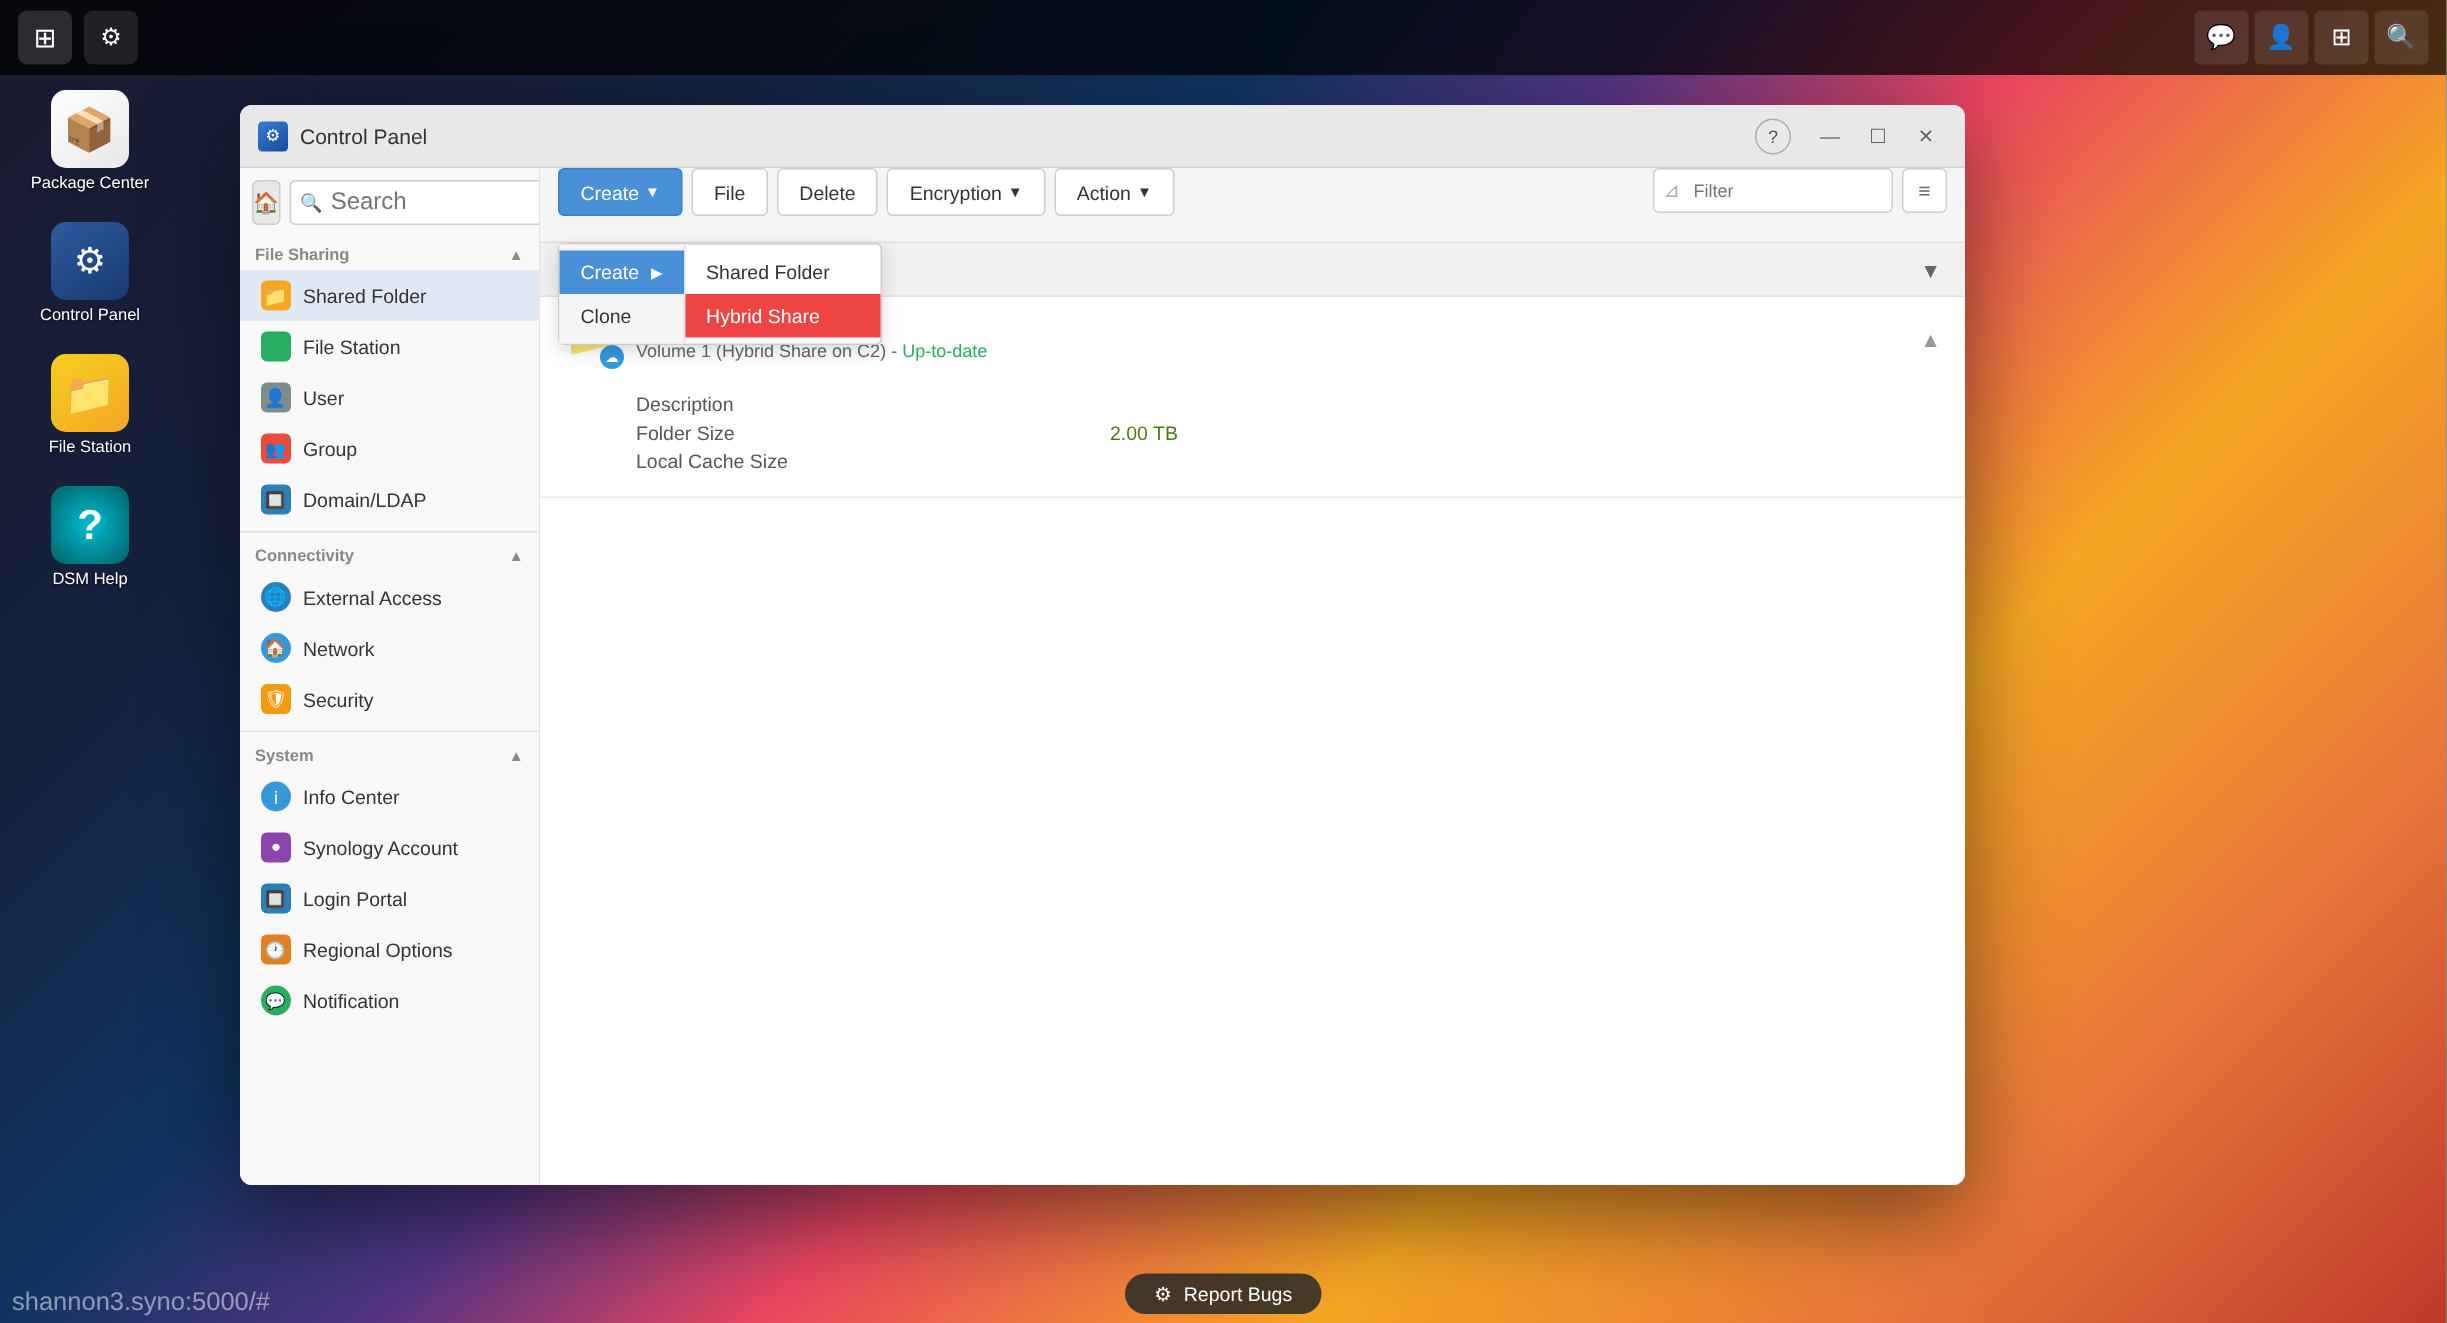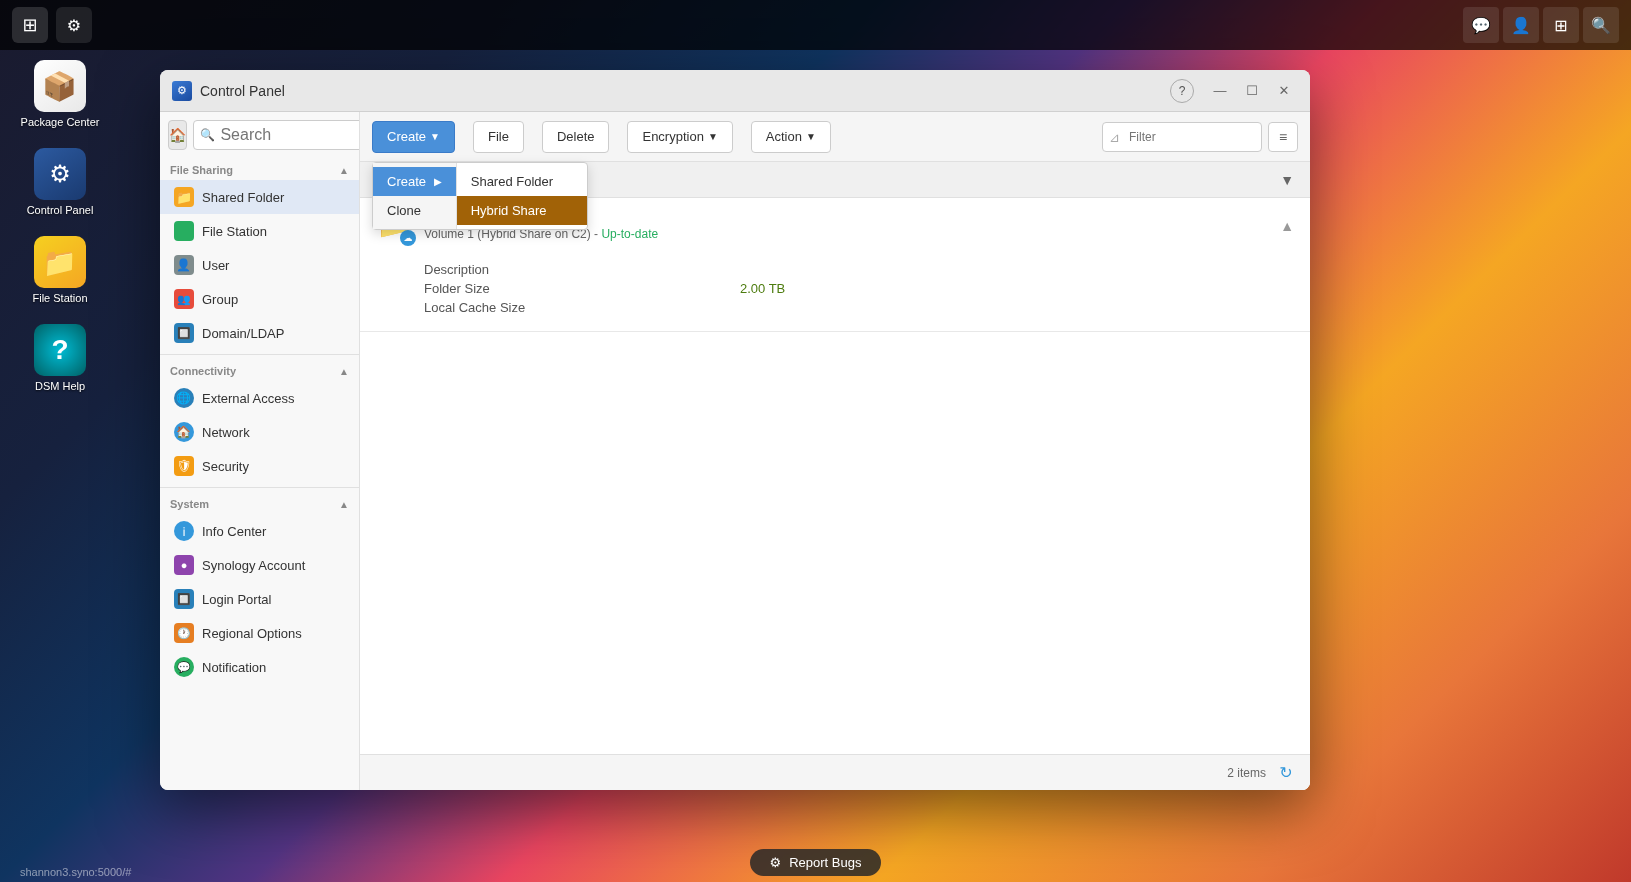--- a/index.html
+++ b/index.html
@@ -141,22 +141,22 @@
       align-items: center;
       gap: 8px;
       font-size: 13px;
       cursor: pointer;
     }
 
     
     .url-bar {
       position: absolute;
       bottom: 0;
-      left: 12px;
-      font-size: 11px;
+      left: 0;
+      font-size: 17px;
       color: rgba(255,255,255,0.5);
       padding: 4px 8px;
       z-index: 200;
     }
 
     
     .window {
       position: absolute;
       top: 70px;
       left: 160px;
@@ -335,23 +335,23 @@
       overflow: hidden;
       background: white;
     }
 
     
     .toolbar {
       height: 50px;
       background: #f5f5f5;
       border-bottom: 1px solid #e0e0e0;
       display: flex;
-      align-items: center;
+      align-items: flex-start;
       padding: 0 12px;
-      gap: 18px;
+      gap: 6px;
       flex-shrink: 0;
       position: relative;
     }
     .btn {
       height: 32px;
       padding: 0 14px;
       border: 1px solid #ccc;
       border-radius: 4px;
       background: white;
       cursor: pointer;
@@ -450,21 +450,21 @@
       min-width: 130px;
     }
     .dropdown-right-item {
       padding: 7px 14px;
       cursor: pointer;
       font-size: 13px;
       color: #333;
       white-space: nowrap;
     }
     .dropdown-right-item.highlighted {
-      background: #a16207;
+      background: #ef4444;
       color: white;
     }
 
     
     .content-list {
       flex: 1;
       overflow-y: auto;
       padding: 0;
     }
 
@@ -849,26 +849,20 @@
             <span class="folder-detail-empty"></span>
 
             <span class="folder-detail-label">Folder Size</span>
             <span class="folder-detail-value">2.00 TB</span>
 
             <span class="folder-detail-label">Local Cache Size</span>
           </div>
         </div>
       </div>
 
-      <div class="status-bar">
-        <span>2 items</span>
-        <div class="refresh-btn">
-          <span>↻</span>
-        </div>
-      </div>
     </div>
   </div>
 </div>
 
 <div class="report-bugs-bar">
   <div class="report-bugs-btn">
     <span>⚙</span>
     <span>Report Bugs</span>
   </div>
 </div>

